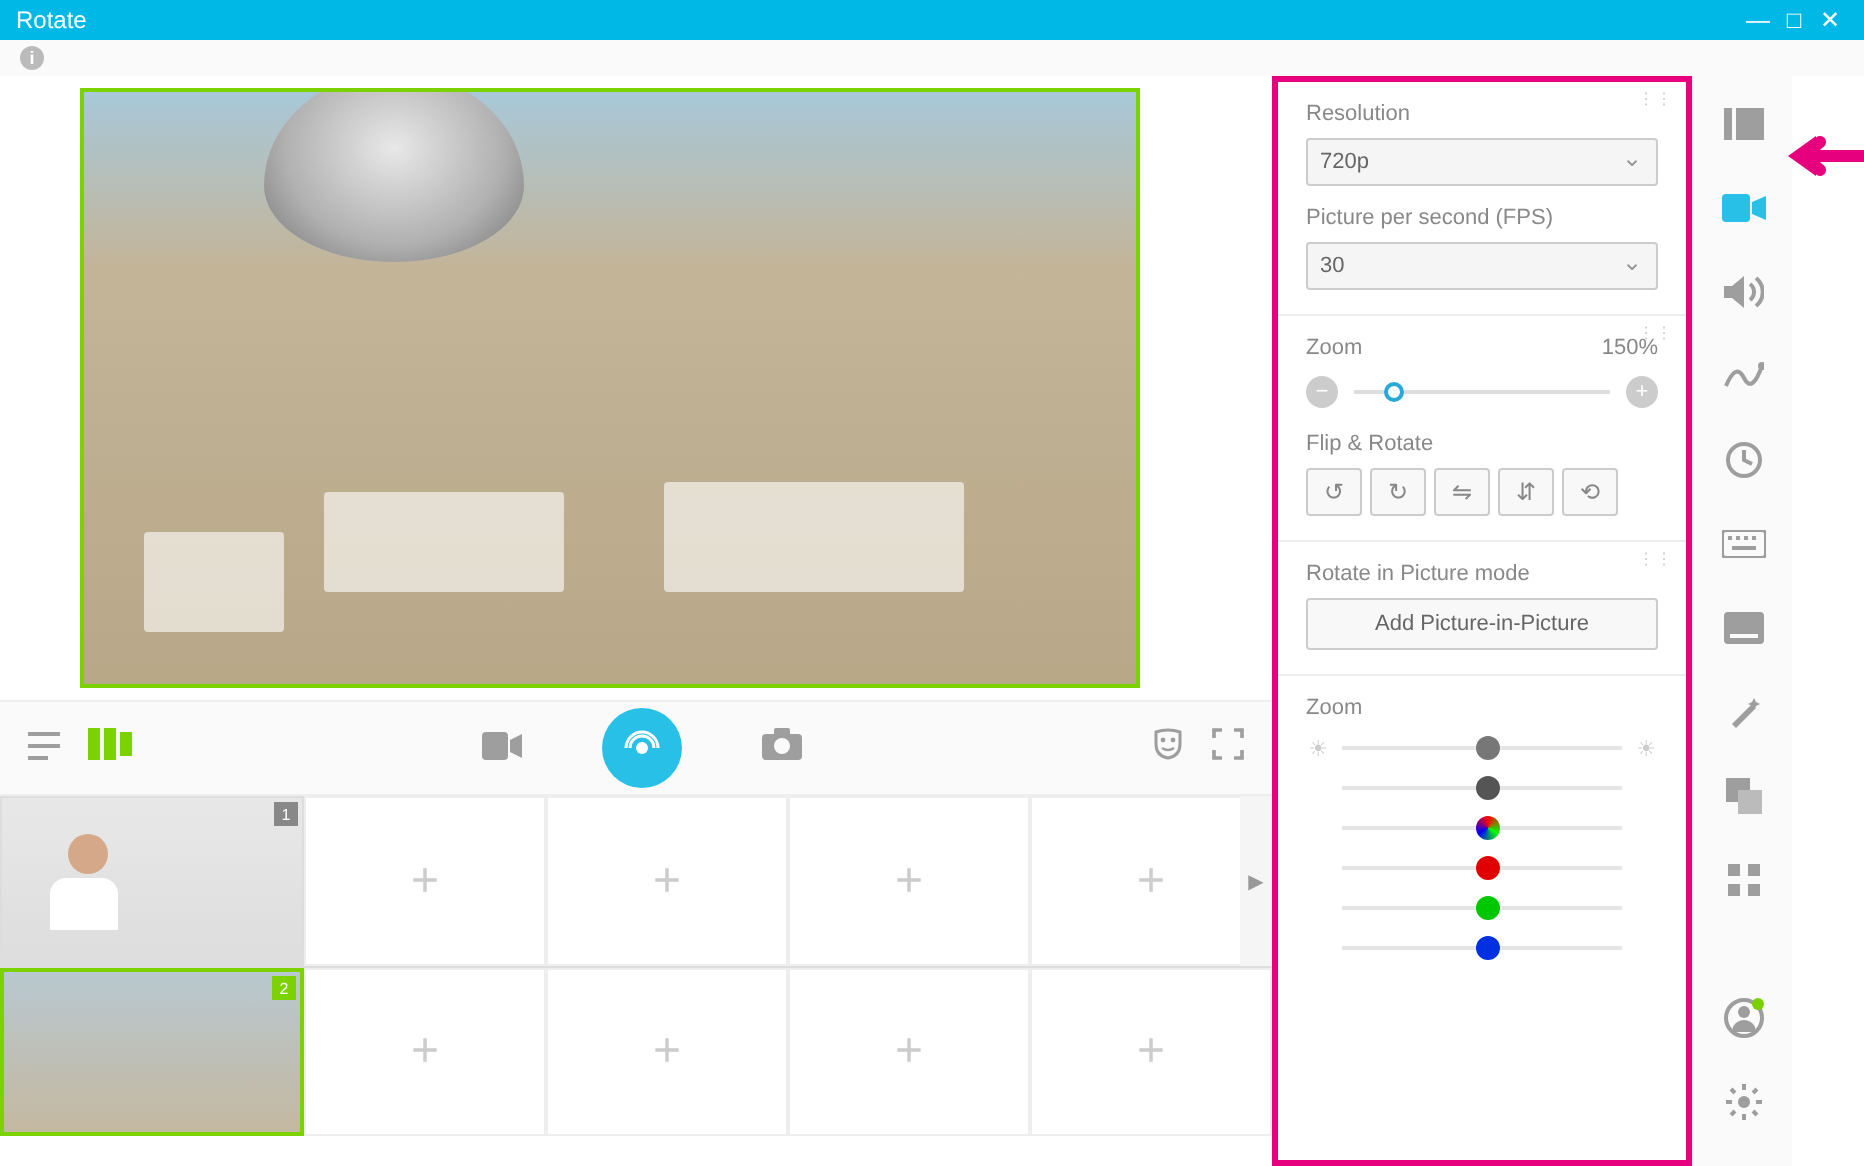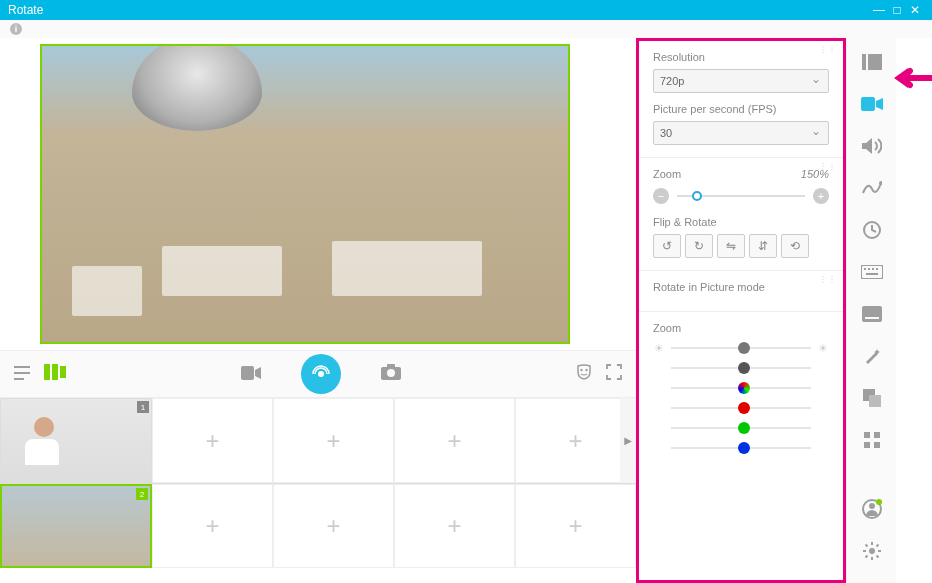--- a/index.html
+++ b/index.html
@@ -44,21 +44,21 @@
 .thumb-num.g { background: #7cd100; }
 .slots { display: flex; flex: 1; }
 .slot { flex: 1; border: 1px solid #eee; display: flex; align-items: center; justify-content: center; color: #ccc; font-size: 24px; cursor: pointer; }
 .row-sep { border-top: 1px solid #ddd; }
 .pager { position: absolute; right: 0; top: 0; bottom: 0; width: 16px; background: #f5f5f5; display: flex; align-items: center; justify-content: center; color: #999; font-size: 10px; cursor: pointer; }
 
 
 .panel-section { padding: 10px 14px 12px; border-bottom: 1px solid #eee; position: relative; }
 .panel-label { color: #888; font-size: 11px; margin-bottom: 6px; }
 .panel-row { display: flex; justify-content: space-between; align-items: center; }
-.panel-val { color: #888; font-size: 11px; font-style: italic; }
+.panel-val { color: #888; font-size: 11px; }
 .dots { position: absolute; top: 4px; right: 6px; color: #ccc; font-size: 8px; letter-spacing: 1px; }
 select.wide { width: 100%; height: 24px; border: 1px solid #ccc; background: #f5f5f5; color: #666; font-size: 11px; padding: 0 6px; border-radius: 2px; appearance: none; }
 .select-wrap { position: relative; }
 .select-wrap::after { content: "⌄"; position: absolute; right: 8px; top: 3px; color: #999; font-size: 12px; pointer-events: none; }
 .btn { width: 100%; height: 26px; border: 1px solid #ccc; background: #f8f8f8; color: #666; font-size: 11px; border-radius: 2px; cursor: pointer; }
 .zoom-row { display: flex; align-items: center; gap: 8px; margin-top: 8px; }
 .zoom-btn { width: 16px; height: 16px; border-radius: 50%; background: #ccc; color: #fff; font-size: 11px; display: flex; align-items: center; justify-content: center; cursor: pointer; }
 .zoom-track { flex: 1; height: 2px; background: #ddd; position: relative; }
 .zoom-handle { position: absolute; left: 12%; top: -4px; width: 10px; height: 10px; border-radius: 50%; background: #fff; border: 2px solid #2aa8d8; }
 .flip-row { display: flex; gap: 4px; }
@@ -238,20 +238,21 @@
         <div class="flip-btn">↻</div>
         <div class="flip-btn">⇋</div>
         <div class="flip-btn">⇵</div>
         <div class="flip-btn">⟲</div>
       </div>
     </div>
 
     <div class="panel-section">
       <div class="dots">⋮⋮</div>
       <div class="panel-label">Rotate in Picture mode</div>
+      <button class="btn">Add Picture-in-Picture</button>
     </div>
 
     <div class="color-section">
       <div class="panel-label">Zoom</div>
       <div class="color-row">
         <span class="ci">☀</span>
         <div class="color-track">
             <div class="color-handle" style="background:#777"></div>
           </div>
         <span class="ci">☀</span>

